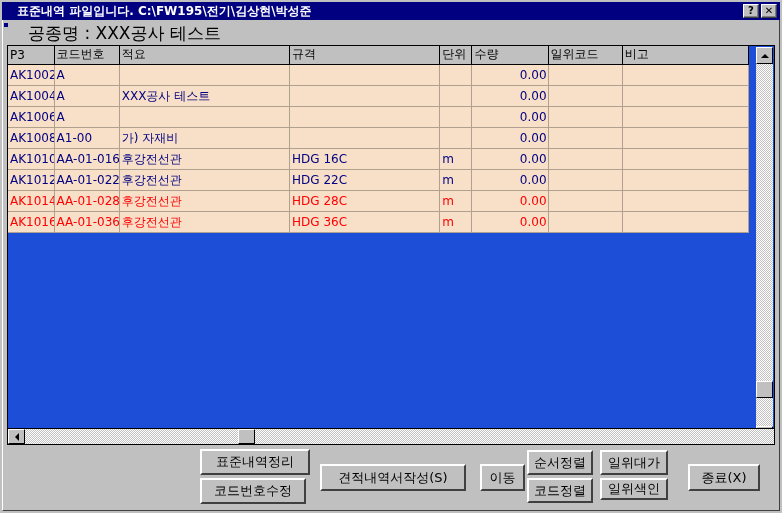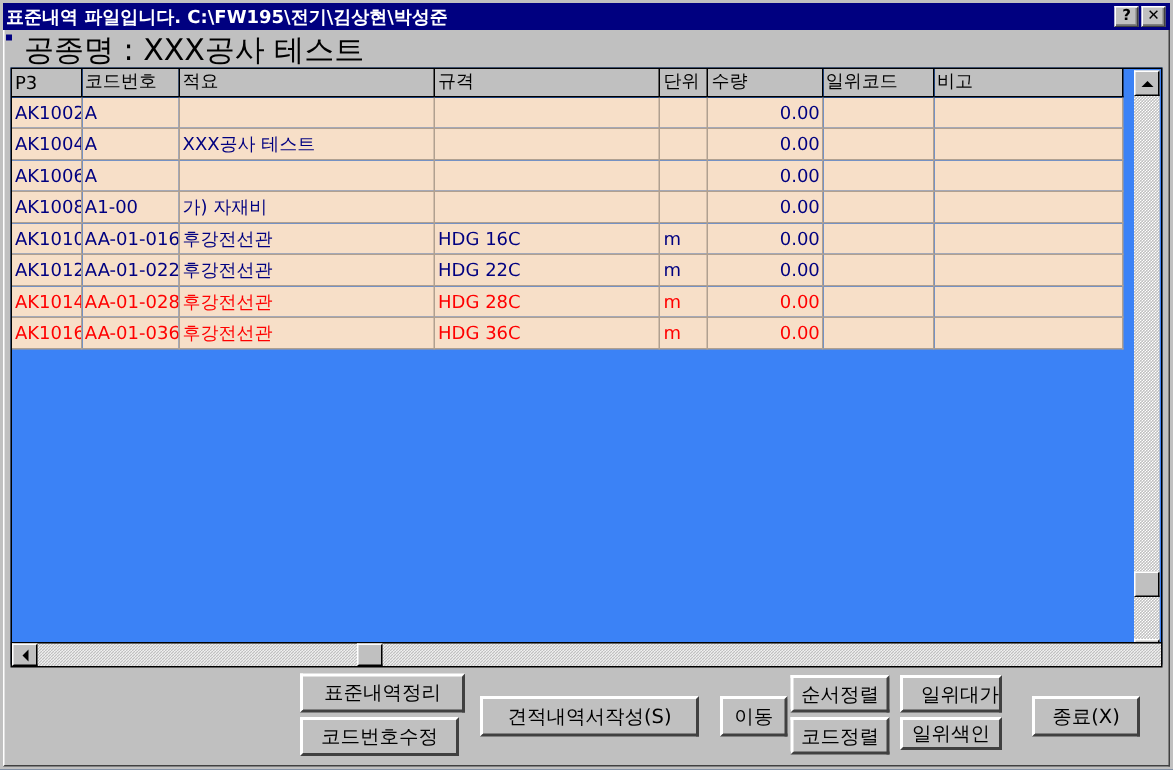--- a/index.html
+++ b/index.html
@@ -28,21 +28,21 @@
     width: 778px; height: 18px;
     background: #000080;
     display: flex;
     align-items: center;
     box-sizing: border-box;
   }
   .titlebar-text {
     color: #ffffff;
     font-size: 12px;
     font-weight: bold;
-    padding-left: 2px;
+    padding-left: 15px;
     white-space: nowrap;
     letter-spacing: 0px;
     line-height: 18px;
     flex: 1;
     overflow: hidden;
   }
   .title-btns {
     display: flex;
     gap: 2px;
     padding-right: 3px;
@@ -68,41 +68,41 @@
 
   
   .subheader {
     position: absolute;
     left: 4px; top: 22px;
     width: 774px; height: 22px;
     display: flex;
     align-items: center;
   }
   .subheader-text {
-    font-size: 20px;
+    font-size: 17px;
     color: #000000;
-    padding-left: 12px;
+    padding-left: 24px;
     font-weight: normal;
     white-space: nowrap;
   }
   .tiny-marker {
     position: absolute;
     left: 4px; top: 23px;
     width: 4px; height: 4px;
     background: #000080;
   }
 
   
   .grid-wrap {
     position: absolute;
     left: 7px; top: 45px;
     width: 768px; height: 398px;
     border: 1px solid #000000;
     box-sizing: border-box;
-    background: #3b82f6;
+    background: #1d4ed8;
     overflow: hidden;
   }
   table.grid {
     border-collapse: collapse;
     table-layout: fixed;
     width: 741px;
     font-size: 12px;
   }
   table.grid th {
     background: #c0c0c0;
@@ -441,21 +441,21 @@
   </div>
 
   <div class="btn" style="left:527px; top:478px; width:66px;  height:25px;">
     <span class="inner">코드정렬</span>
   </div>
 
   <div class="btn" style="left:527px; top:450px; width:66px;  height:25px;">
     <span class="inner">순서정렬</span>
   </div>
 
-  <div class="btn" style="left:600px; top:450px; width:68px;  height:25px;justify-content:flex-end;">
+  <div class="btn" style="left:600px; top:450px; width:68px;  height:25px;">
     <span class="inner">일위대가</span>
   </div>
 
   <div class="btn" style="left:600px; top:478px; width:68px;  height:22px;">
     <span class="inner">일위색인</span>
   </div>
 
   <div class="btn" style="left:688px; top:464px; width:72px;  height:27px;">
     <span class="inner">종료(X)</span>
   </div>

